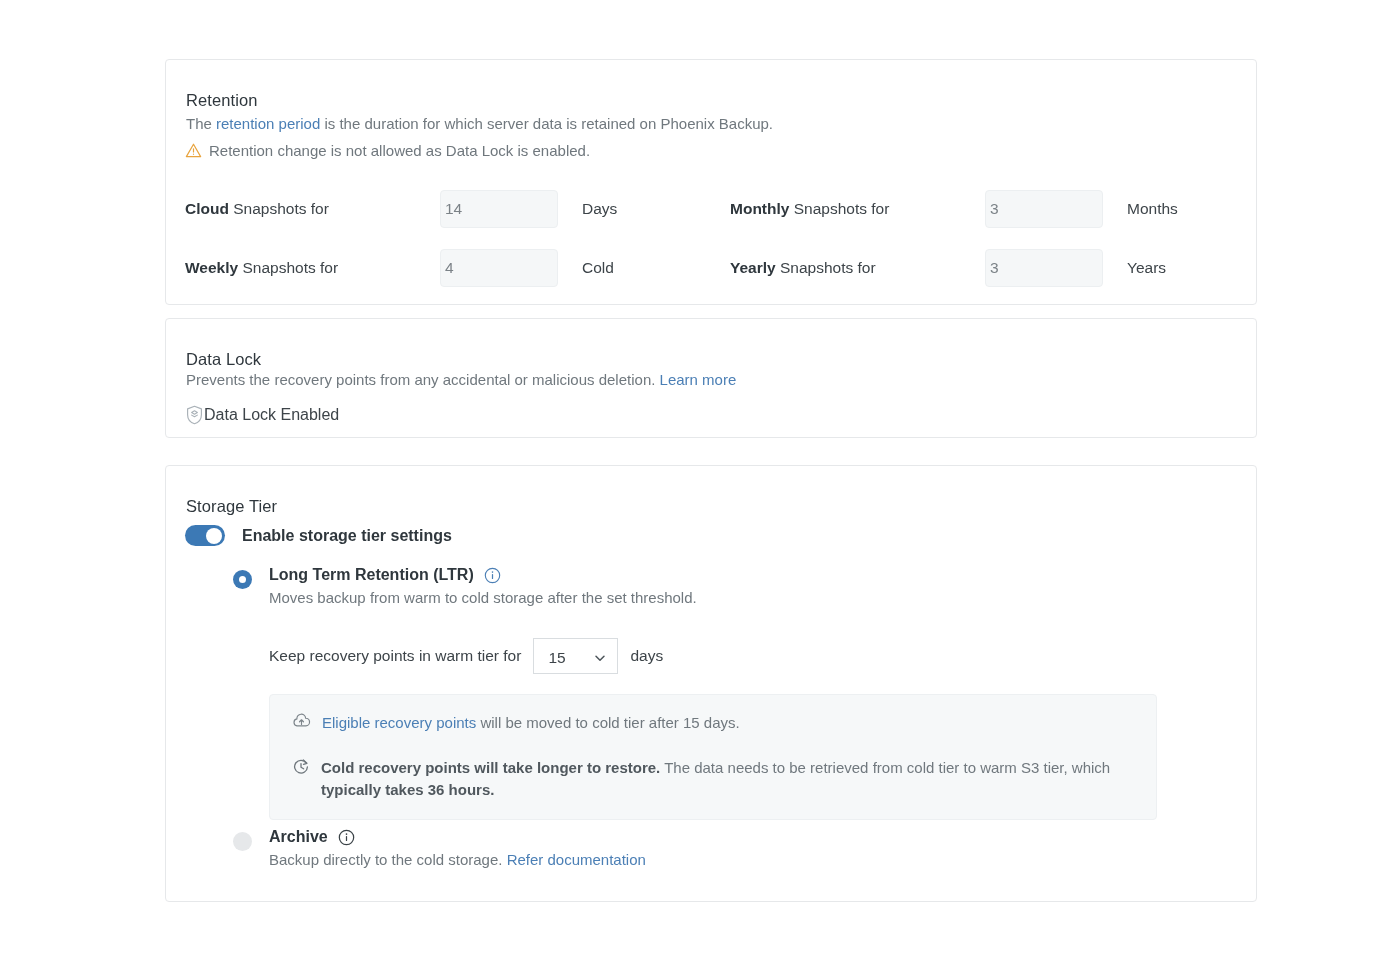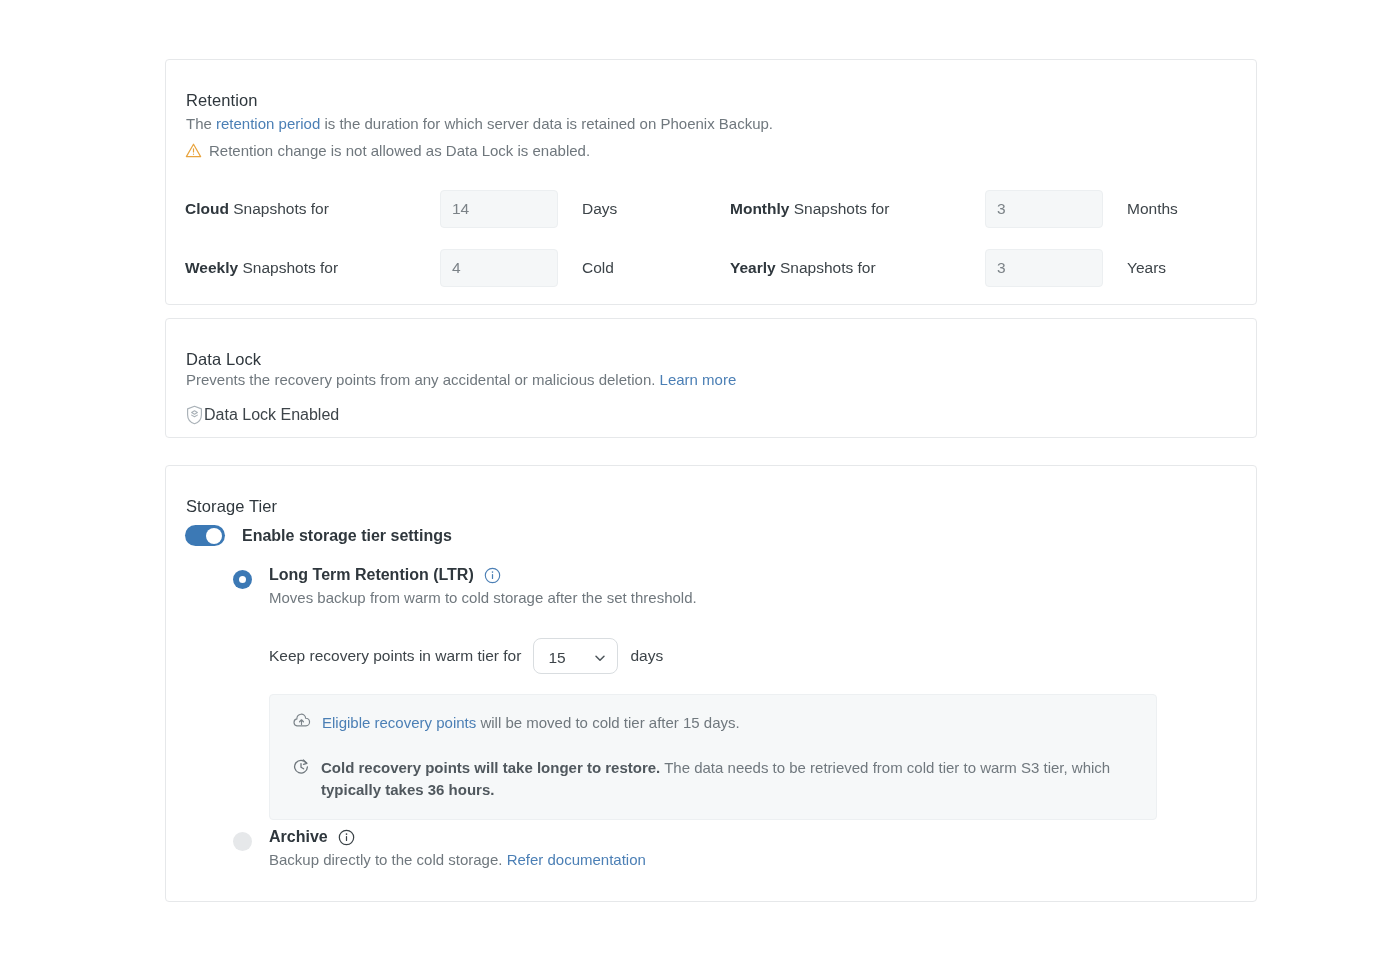--- a/index.html
+++ b/index.html
@@ -102,21 +102,21 @@
   .ret-label b { font-weight: 700; color: #2f373d; }
   .num-input {
     width: 118px;
     height: 38px;
     background: #f5f7f8;
     border: 1px solid #eceff1;
     border-radius: 4px;
     color: #7b8287;
     font-family: "Liberation Sans", sans-serif;
     font-size: 15.5px;
-    padding: 0 11px;
+    padding: 0 4px;
     outline: none;
   }
   .unit {
     margin-left: 24px;
     font-size: 15.5px;
     color: #3d4449;
     white-space: nowrap;
   }
 
   
@@ -227,21 +227,21 @@
   .select-wrap {
     position: relative;
     margin-left: 12px;
     margin-right: 12px;
   }
   .select-box {
     width: 85px;
     height: 36px;
     background: #ffffff;
     border: 1px solid #d9dde0;
-    border-radius: 8px;
+    border-radius: 0;
     display: flex;
     align-items: center;
     padding: 4px 10px 0 14px;
     cursor: pointer;
     font-size: 15.5px;
     color: #3d4449;
   }
   .select-box .val { flex: 1; }
   #warm-tier-suffix { font-size: 15.5px; color: #3d4449; }
 

